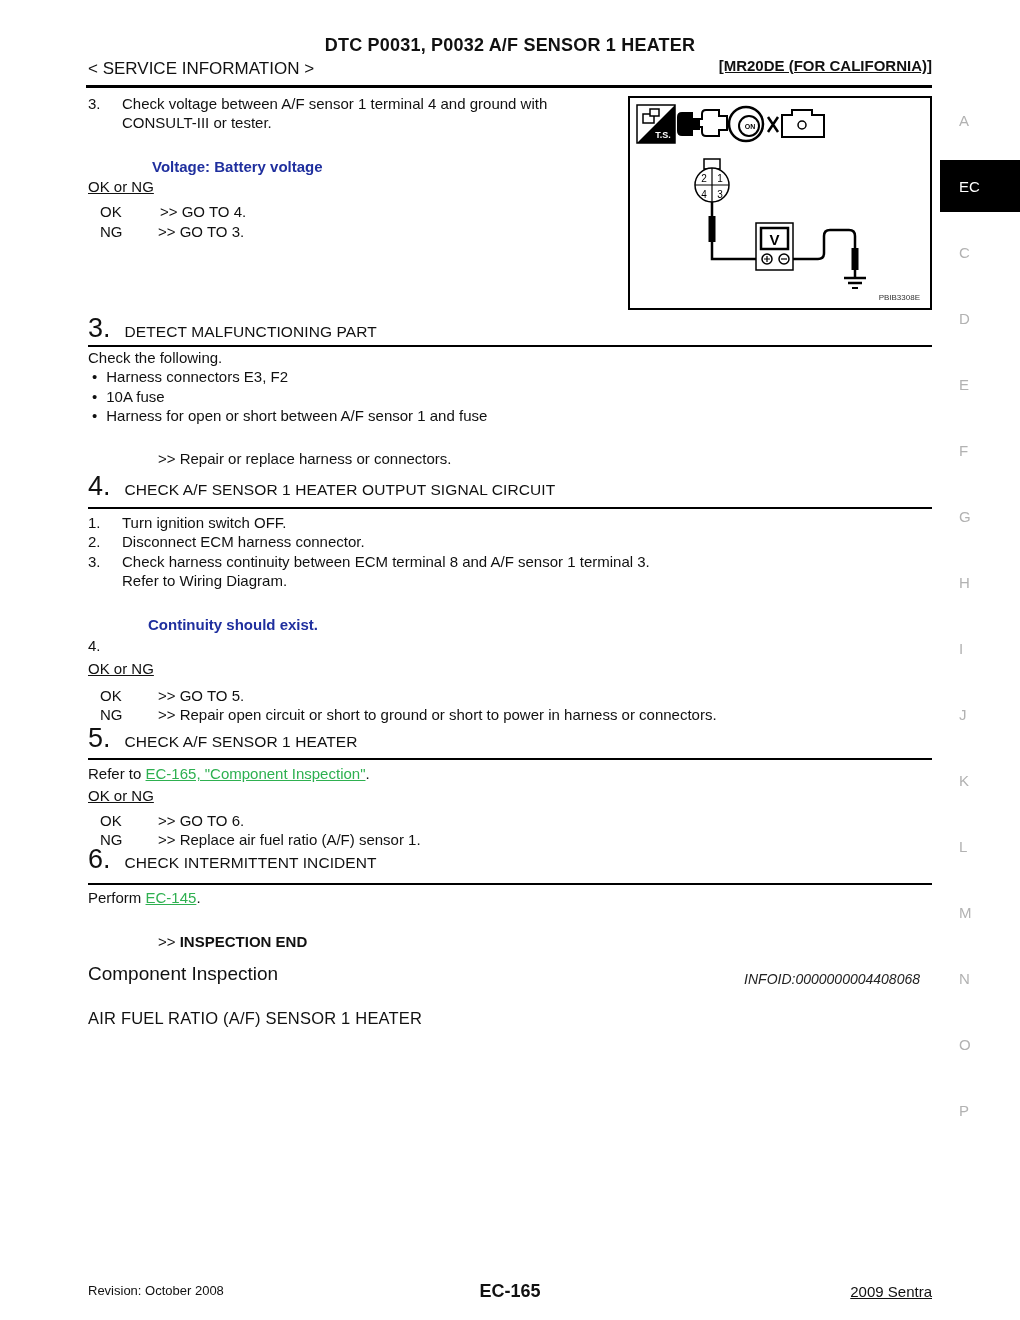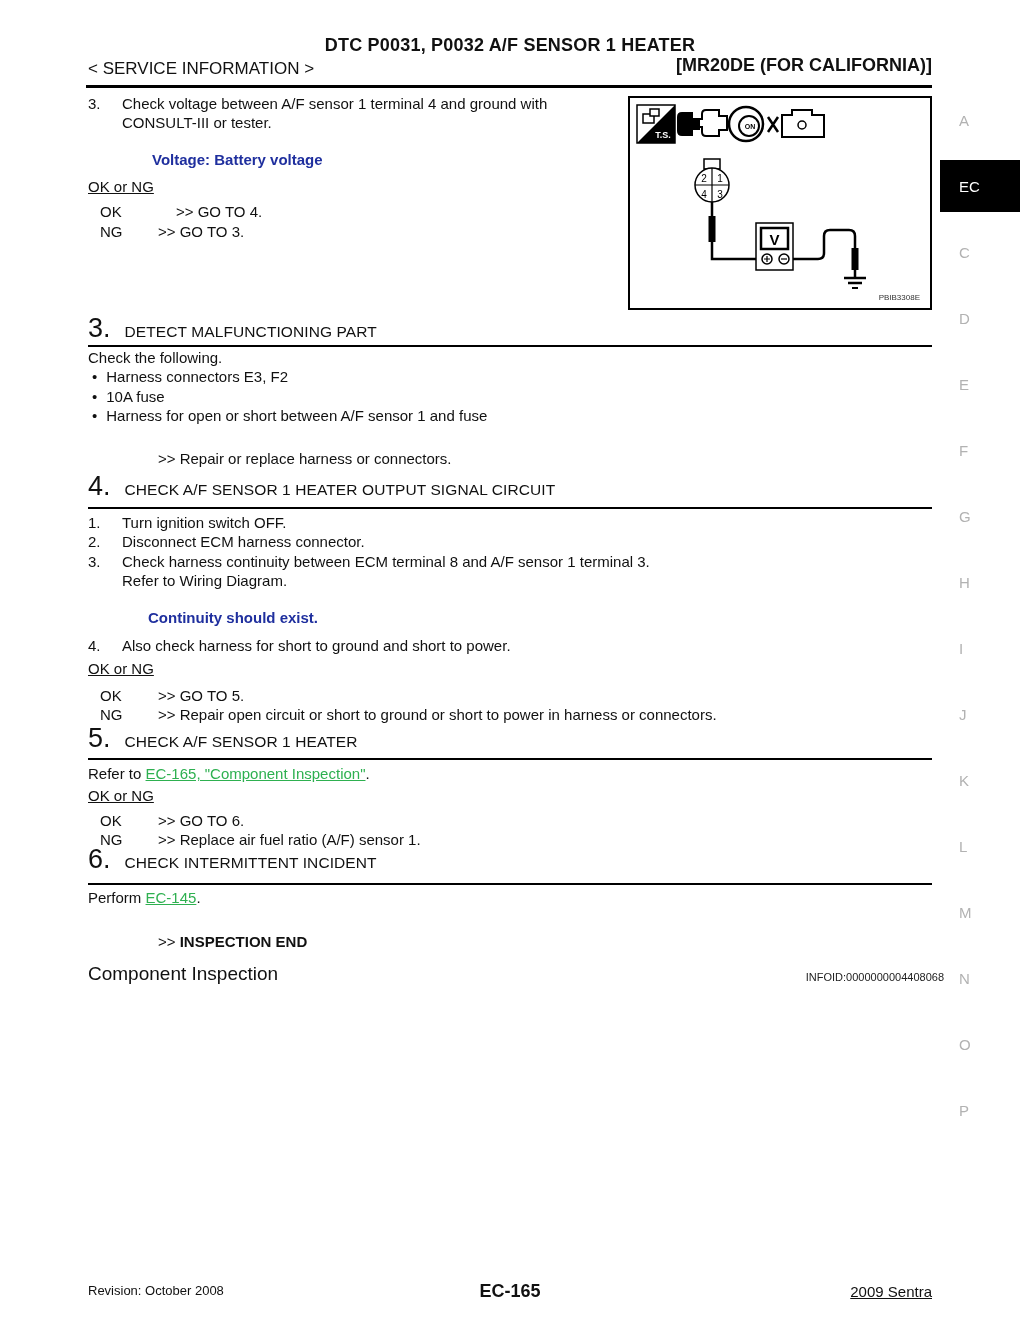--- a/index.html
+++ b/index.html
@@ -2,66 +2,66 @@
 <html><head>
 <meta charset="utf-8">
 <style>
   html,body { margin:0; padding:0; background:#ffffff; }
   #page {
     position:relative; width:1020px; height:1320px; background:#ffffff;
     font-family:"Liberation Sans", sans-serif; color:#111111; overflow:hidden;
   }
   .t { position:absolute; font-size:15px; line-height:19px; white-space:nowrap; }
   .b { font-weight:bold; }
-  .spec { color:#1f2f9e; font-weight:bold; }
+  .spec { color:#1f2f9e; font-weight:bold;margin-top:7px; }
   .okng { text-decoration:underline; }
   .link { color:#2eb050; text-decoration:underline; }
   .rule { position:absolute; left:88px; width:844px; height:2px; background:#000; }
   .hrule { position:absolute; left:86px; width:846px; height:3px; background:#000; }
   .sec { position:absolute; left:88px; display:flex; align-items:baseline; }
   .sec .n { font-size:27px; line-height:31px; }
   .sec .tt { font-size:15.5px; margin-left:14px; letter-spacing:0.1px; }
   .bullet-row { position:absolute; left:92px; font-size:15px; white-space:nowrap; }
   .bullet-row::before { content:"\2022"; margin-right:9px; }
   .page-title { position:absolute; top:35px; left:0; width:1020px; text-align:center;
     font-size:18px; font-weight:bold; letter-spacing:0.2px; }
   .figure {
     position:absolute; left:628px; top:96px; width:300px; height:210px;
     border:2px solid #000; background:#fff;
   }
   .sidebar { position:absolute; top:87px; right:0; width:80px; }
   .sb-cell { height:66px; display:flex; align-items:center; }
   .sb-cell span { margin-left:19px; font-size:15px; color:#b2b2b2; }
   .sb-cell.active { background:#000000; height:52px; margin:7px 0; }
   .sb-cell.active span { color:#ffffff; }
-  .infoid { position:absolute; right:76px; top:971px; font-size:11px; color:#222; }
+  .infoid { position:absolute; right:100px; top:971px; font-size:14px; font-style:italic; color:#222; }
   .comp-head { position:absolute; left:88px; top:963px; font-size:19px; }
   .comp-sub { position:absolute; left:88px; top:1009px; font-size:16.5px; letter-spacing:0.2px; }
   .footer-left  { position:absolute; left:88px;  top:1283px; font-size:13px; }
   .footer-right { position:absolute; right:88px; top:1283px; font-size:15px;text-decoration:underline; }
   .footer-center{ position:absolute; left:0; top:1281px; width:1020px; text-align:center;
     font-size:18px; font-weight:bold; }
 </style>
 </head>
 <body>
 
 <div id="page">
 
   <div class="page-title">DTC P0031, P0032 A/F SENSOR 1 HEATER</div>
   <div class="t" style="left:88px; top:59px; font-size:17px;">&lt; SERVICE INFORMATION &gt;</div>
-  <div class="t b" style="right:88px; top:56px; font-size:18px; left:auto;">[MR20DE (FOR CALIFORNIA)]</div>
+  <div class="t b" style="right:88px; top:56px; font-size:15px; left:auto;text-decoration:underline;">[MR20DE (FOR CALIFORNIA)]</div>
   <div class="hrule" style="top:85px;"></div>
 
   <div class="t" style="left:88px; top:94px;">3.</div>
   <div class="t" style="left:122px; top:94px;">Check voltage between A/F sensor 1 terminal 4 and ground with</div>
   <div class="t" style="left:122px; top:113px;">CONSULT-III or tester.</div>
   <div class="t spec" style="left:152px; top:150px;">Voltage: Battery voltage</div>
   <div class="t okng" style="left:88px; top:177px;">OK or NG</div>
   <div class="t" style="left:100px; top:202px;">OK</div>
-  <div class="t" style="left:176px; top:202px;">&gt;&gt; GO TO 4.</div>
+  <div class="t" style="left:160px; top:202px;">&gt;&gt; GO TO 4.</div>
   <div class="t" style="left:100px; top:222px;">NG</div>
   <div class="t" style="left:158px; top:222px;">&gt;&gt; GO TO 3.</div>
 
   <div class="figure">
     <svg width="300" height="210" viewBox="0 0 300 210">
 
       <g>
         <rect x="7" y="7" width="38" height="38" fill="#fff" stroke="#000" stroke-width="1.5"></rect>
         <path d="M7,45 L45,7 L45,45 Z" fill="#000"></path>
         <rect x="13" y="16" width="11" height="9" fill="#fff" stroke="#000" stroke-width="1.5"></rect>
@@ -141,21 +141,20 @@
   <div class="rule" style="top:507px;"></div>
   <div class="t" style="left:88px; top:513px;">1.</div>
   <div class="t" style="left:122px; top:513px;">Turn ignition switch OFF.</div>
   <div class="t" style="left:88px; top:532px;">2.</div>
   <div class="t" style="left:122px; top:532px;">Disconnect ECM harness connector.</div>
   <div class="t" style="left:88px; top:552px;">3.</div>
   <div class="t" style="left:122px; top:552px;">Check harness continuity between ECM terminal 8 and A/F sensor 1 terminal 3.</div>
   <div class="t" style="left:122px; top:571px;">Refer to Wiring Diagram.</div>
   <div class="t spec" style="left:148px; top:608px;">Continuity should exist.</div>
   <div class="t" style="left:88px; top:636px;">4.</div>
-  <div class="t" style="left:122px; top:636px;">Also check harness for short to ground and short to power.</div>
   <div class="t okng" style="left:88px; top:659px;">OK or NG</div>
   <div class="t" style="left:100px; top:686px;">OK</div>
   <div class="t" style="left:158px; top:686px;">&gt;&gt; GO TO 5.</div>
   <div class="t" style="left:100px; top:705px;">NG</div>
   <div class="t" style="left:158px; top:705px;">&gt;&gt; Repair open circuit or short to ground or short to power in harness or connectors.</div>
 
   <div class="sec" style="top:723px;">
     <span class="n">5.</span>
     <span class="tt">CHECK A/F SENSOR 1 HEATER</span>
   </div>
@@ -177,20 +176,21 @@
   <div class="t" style="left:88px; top:888px;">
     <span>Perform </span><span class="link">EC-145</span><span>.</span>
   </div>
   <div class="t" style="left:158px; top:932px;">
     <span>&gt;&gt;</span>
     <span class="b">INSPECTION END</span>
   </div>
 
   <div class="comp-head">Component Inspection</div>
   <div class="infoid">INFOID:0000000004408068</div>
+  <div class="comp-sub">AIR FUEL RATIO (A/F) SENSOR 1 HEATER</div>
 
   <div class="sidebar">
     <div class="sb-cell">
         <span>A</span>
       </div>
     <div class="sb-cell active">
         <span>EC</span>
       </div>
     <div class="sb-cell">
         <span>C</span>

